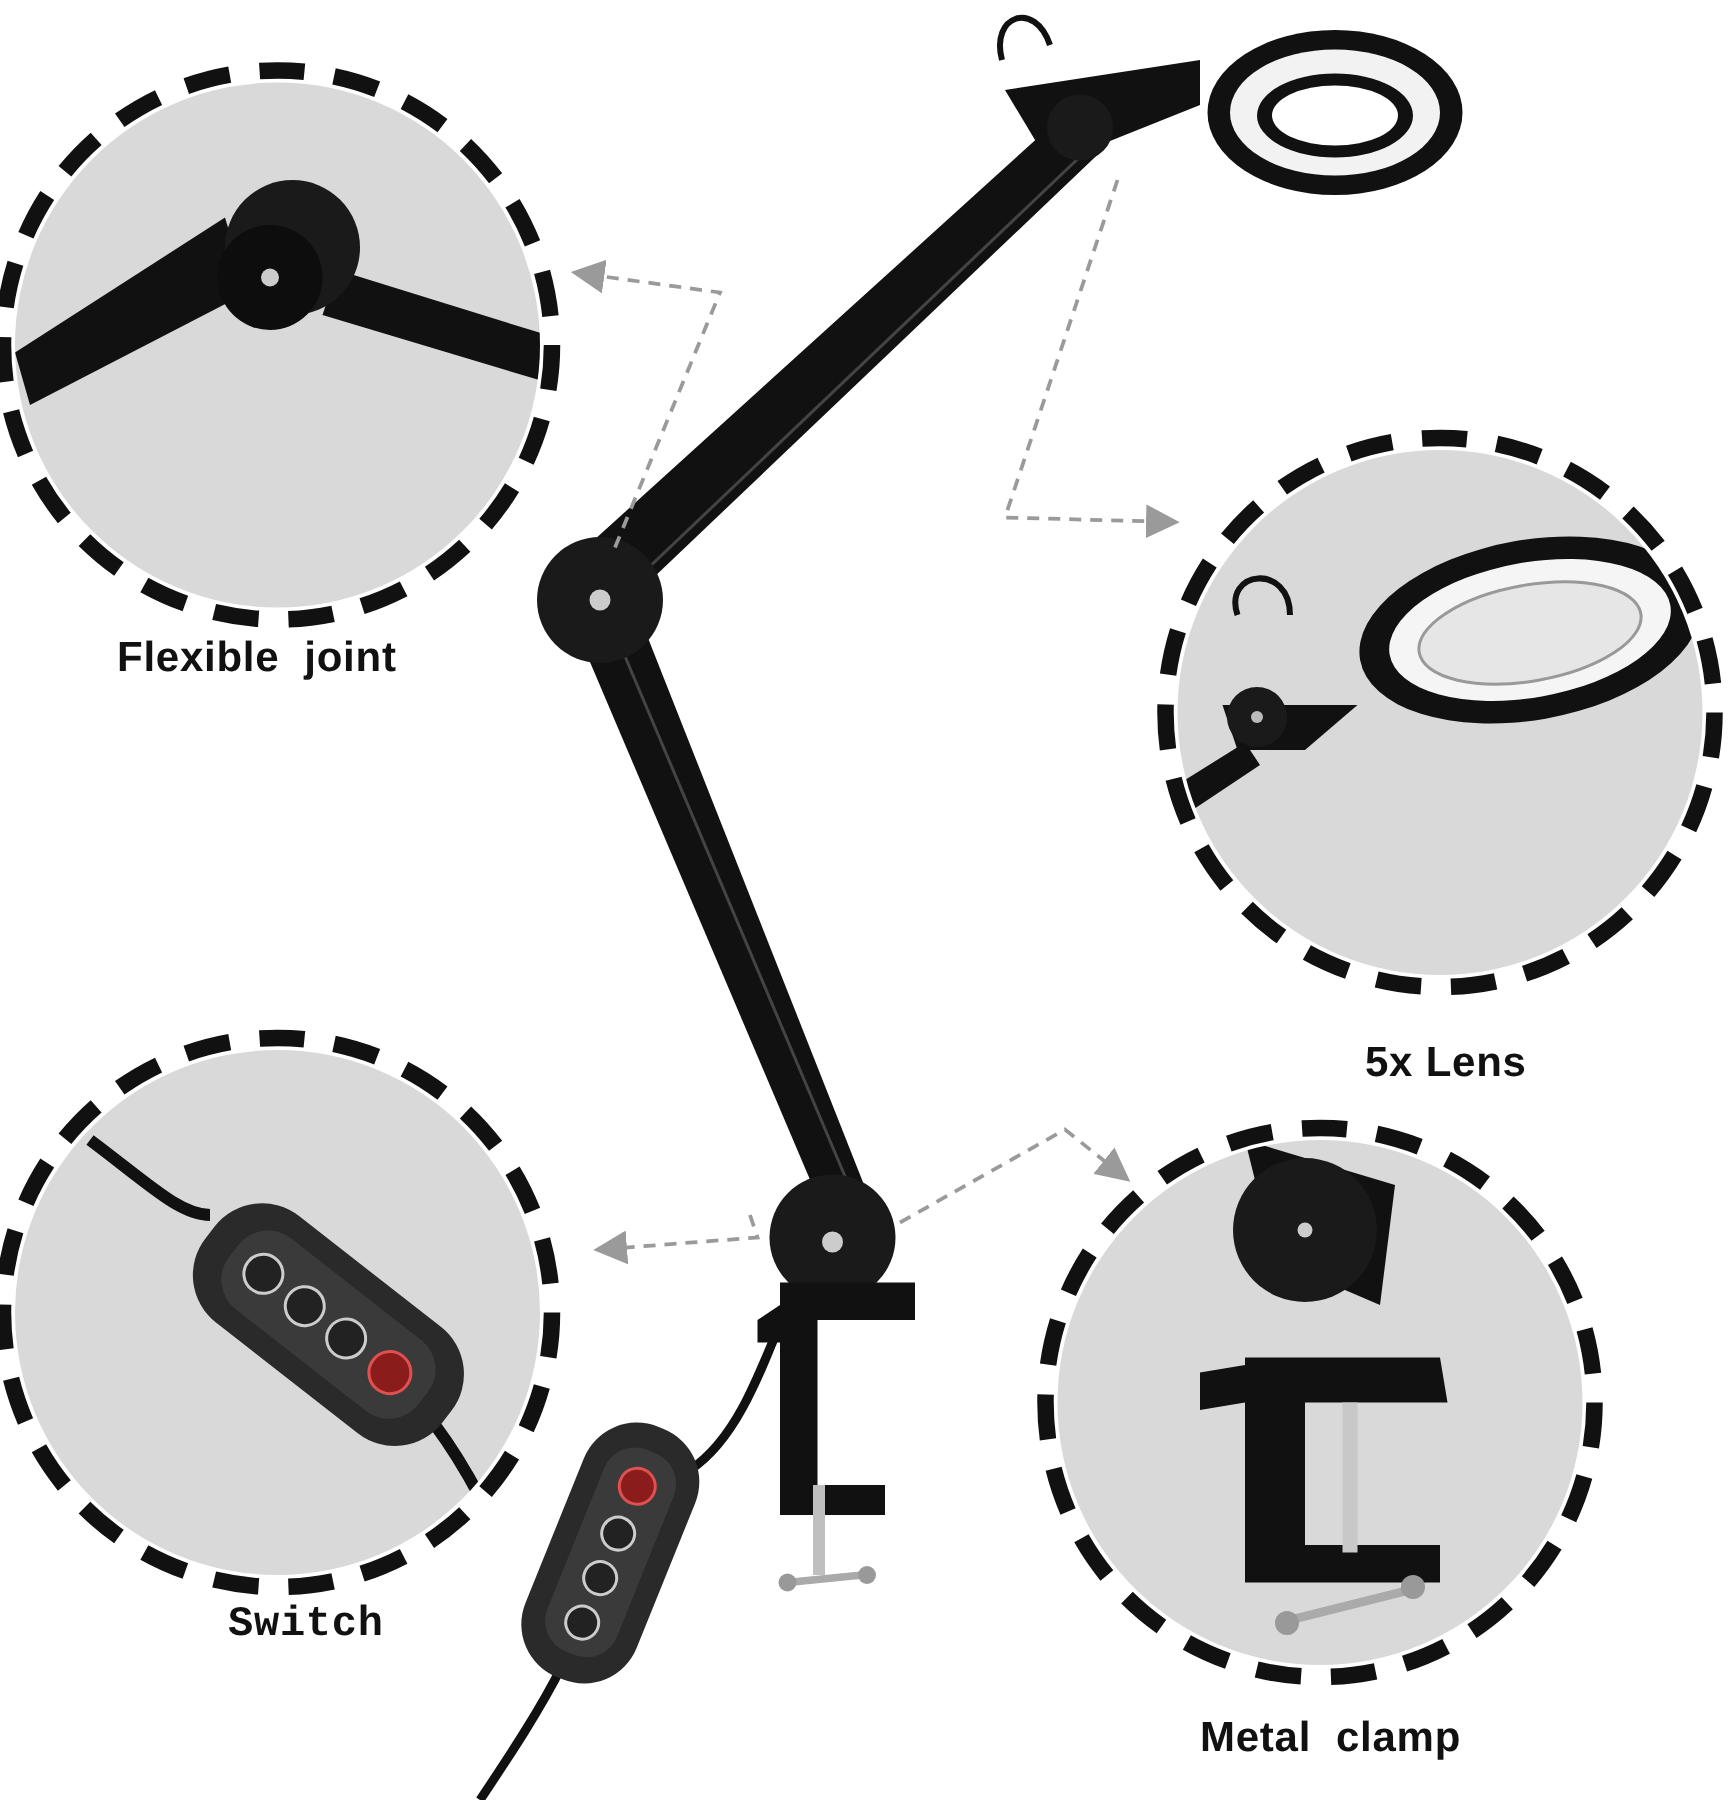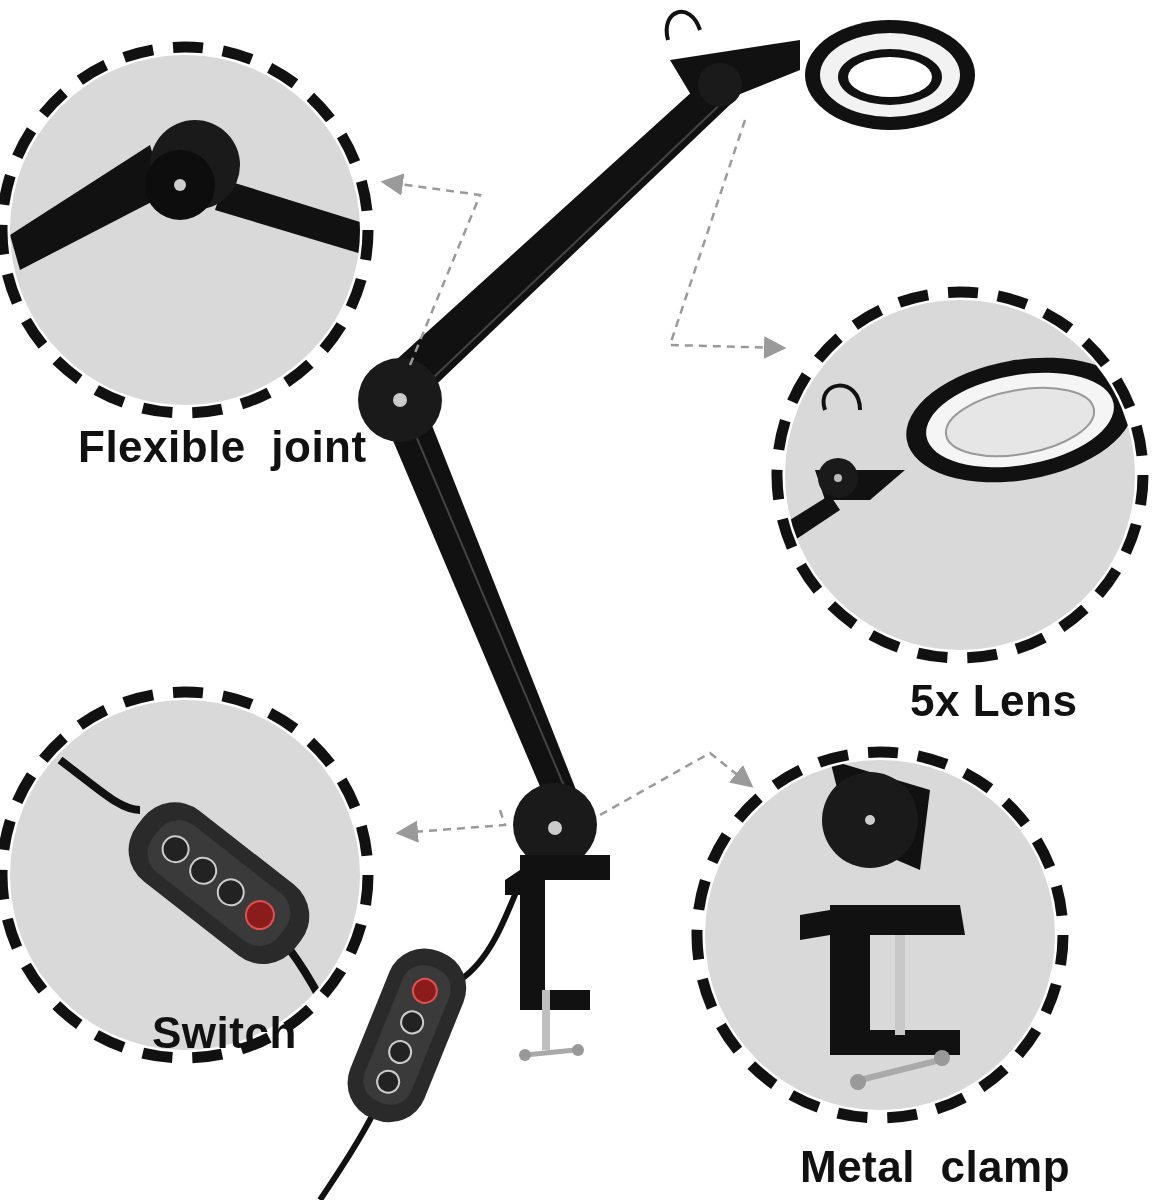--- a/index.html
+++ b/index.html
@@ -1,18 +1,18 @@
 <!DOCTYPE html>
 <html><head>
 <meta charset="utf-8">
 <style>
   html,body{margin:0;padding:0;background:#fff;}
   body{width:1153px;height:1200px;position:relative;overflow:hidden;font-family:"Liberation Sans",sans-serif;}
   .scene{position:absolute;left:0;top:0;width:1153px;height:1200px;}
-  .label{position:absolute;font-weight:bold;font-size:44px;color:#111;letter-spacing:0.5px;white-space:pre;}
+  .label{position:absolute;font-weight:bold;font-size:28px;color:#111;letter-spacing:0.5px;white-space:pre;}
 </style>
 </head>
 <body>
 
 <svg class="scene" viewBox="0 0 1153 1200" xmlns="http://www.w3.org/2000/svg">
   <defs>
     <marker id="arrow" viewBox="0 0 10 10" refX="8" refY="5" markerWidth="9" markerHeight="9" orient="auto-start-reverse">
       <path d="M0,0 L10,5 L0,10 z" fill="#9a9a9a"></path>
     </marker>
   </defs>
@@ -134,15 +134,15 @@
 
   <g fill="none" stroke="#9a9a9a" stroke-width="2.5" stroke-dasharray="8 6">
     <path d="M410,365 L480,195 L385,182" marker-end="url(#arrow)"></path>
     <path d="M745,120 L670,345 L782,348" marker-end="url(#arrow)"></path>
     <path d="M500,810 L505,825 L400,833" marker-end="url(#arrow)"></path>
     <path d="M600,815 L710,753 L750,785" marker-end="url(#arrow)"></path>
   </g>
 </svg>
 
 <div class="label" style="left:78px;top:422px;">Flexible  joint</div>
-<div class="label" style="left:910px;top:676px;">5x Lens</div>
-<div class="label" style="left:152px;top:1008px;">Switch</div>
+<div class="label" style="left:910px;top:692px;">5x Lens</div>
+<div class="label" style="left:152px;top:1068px;font-family:Liberation Mono, monospace;">Switch</div>
 <div class="label" style="left:800px;top:1142px;">Metal  clamp</div>
 
 </body></html>

